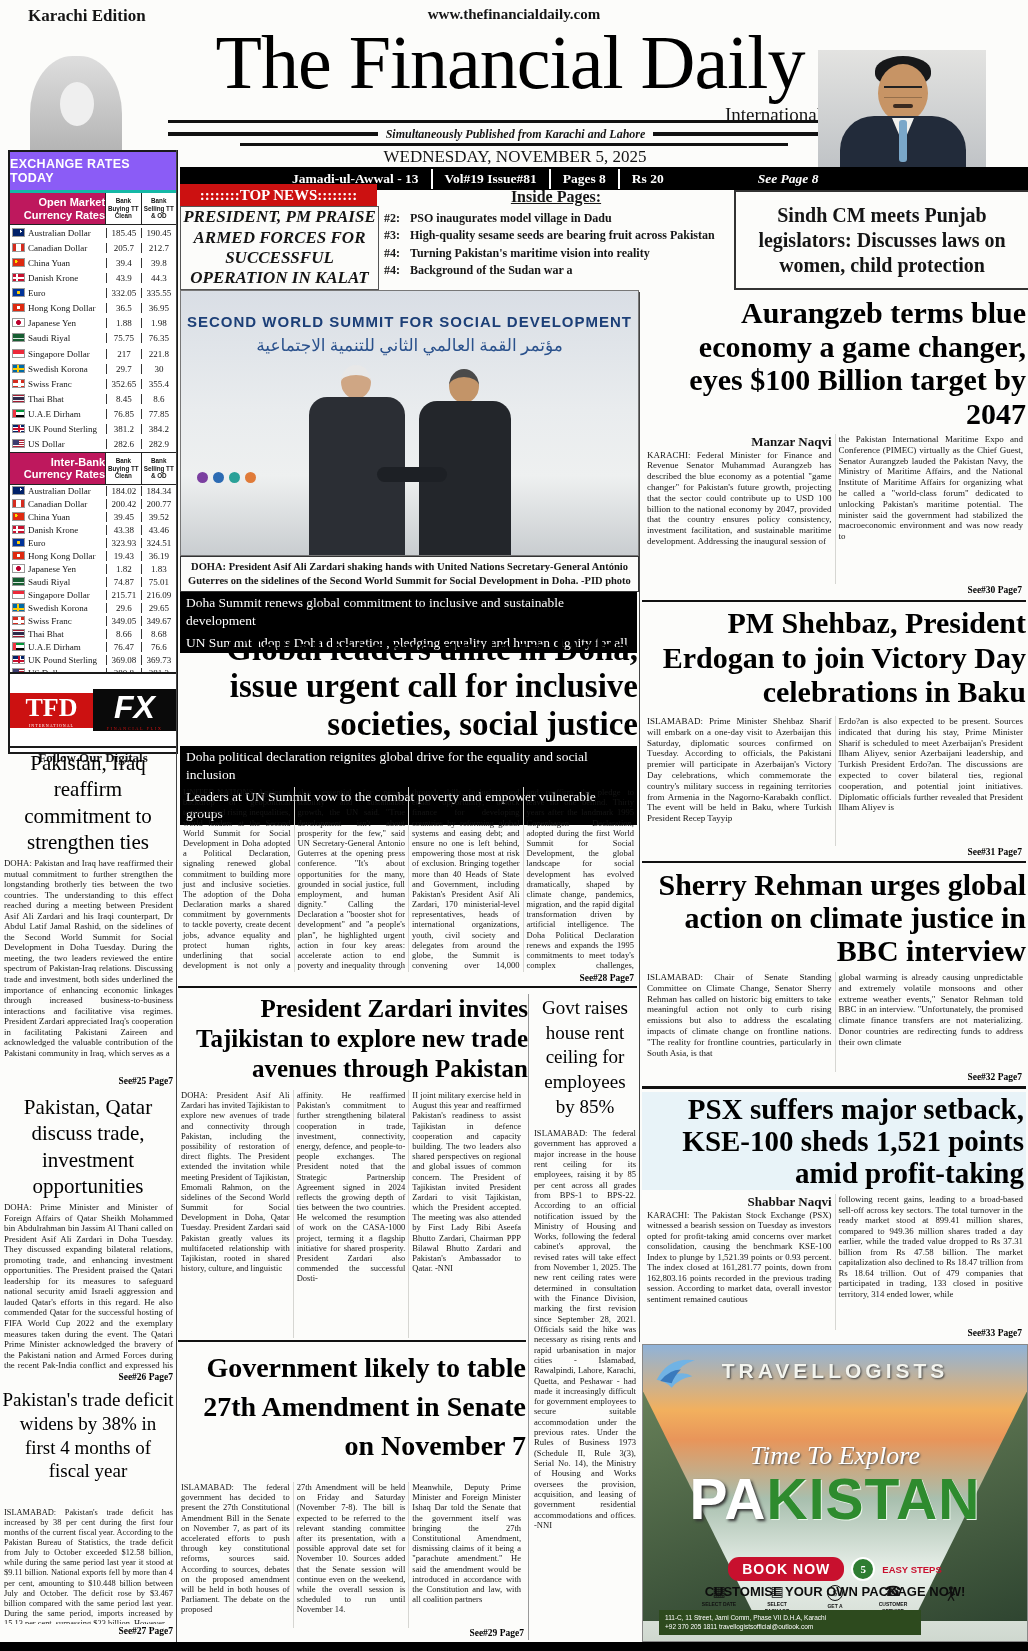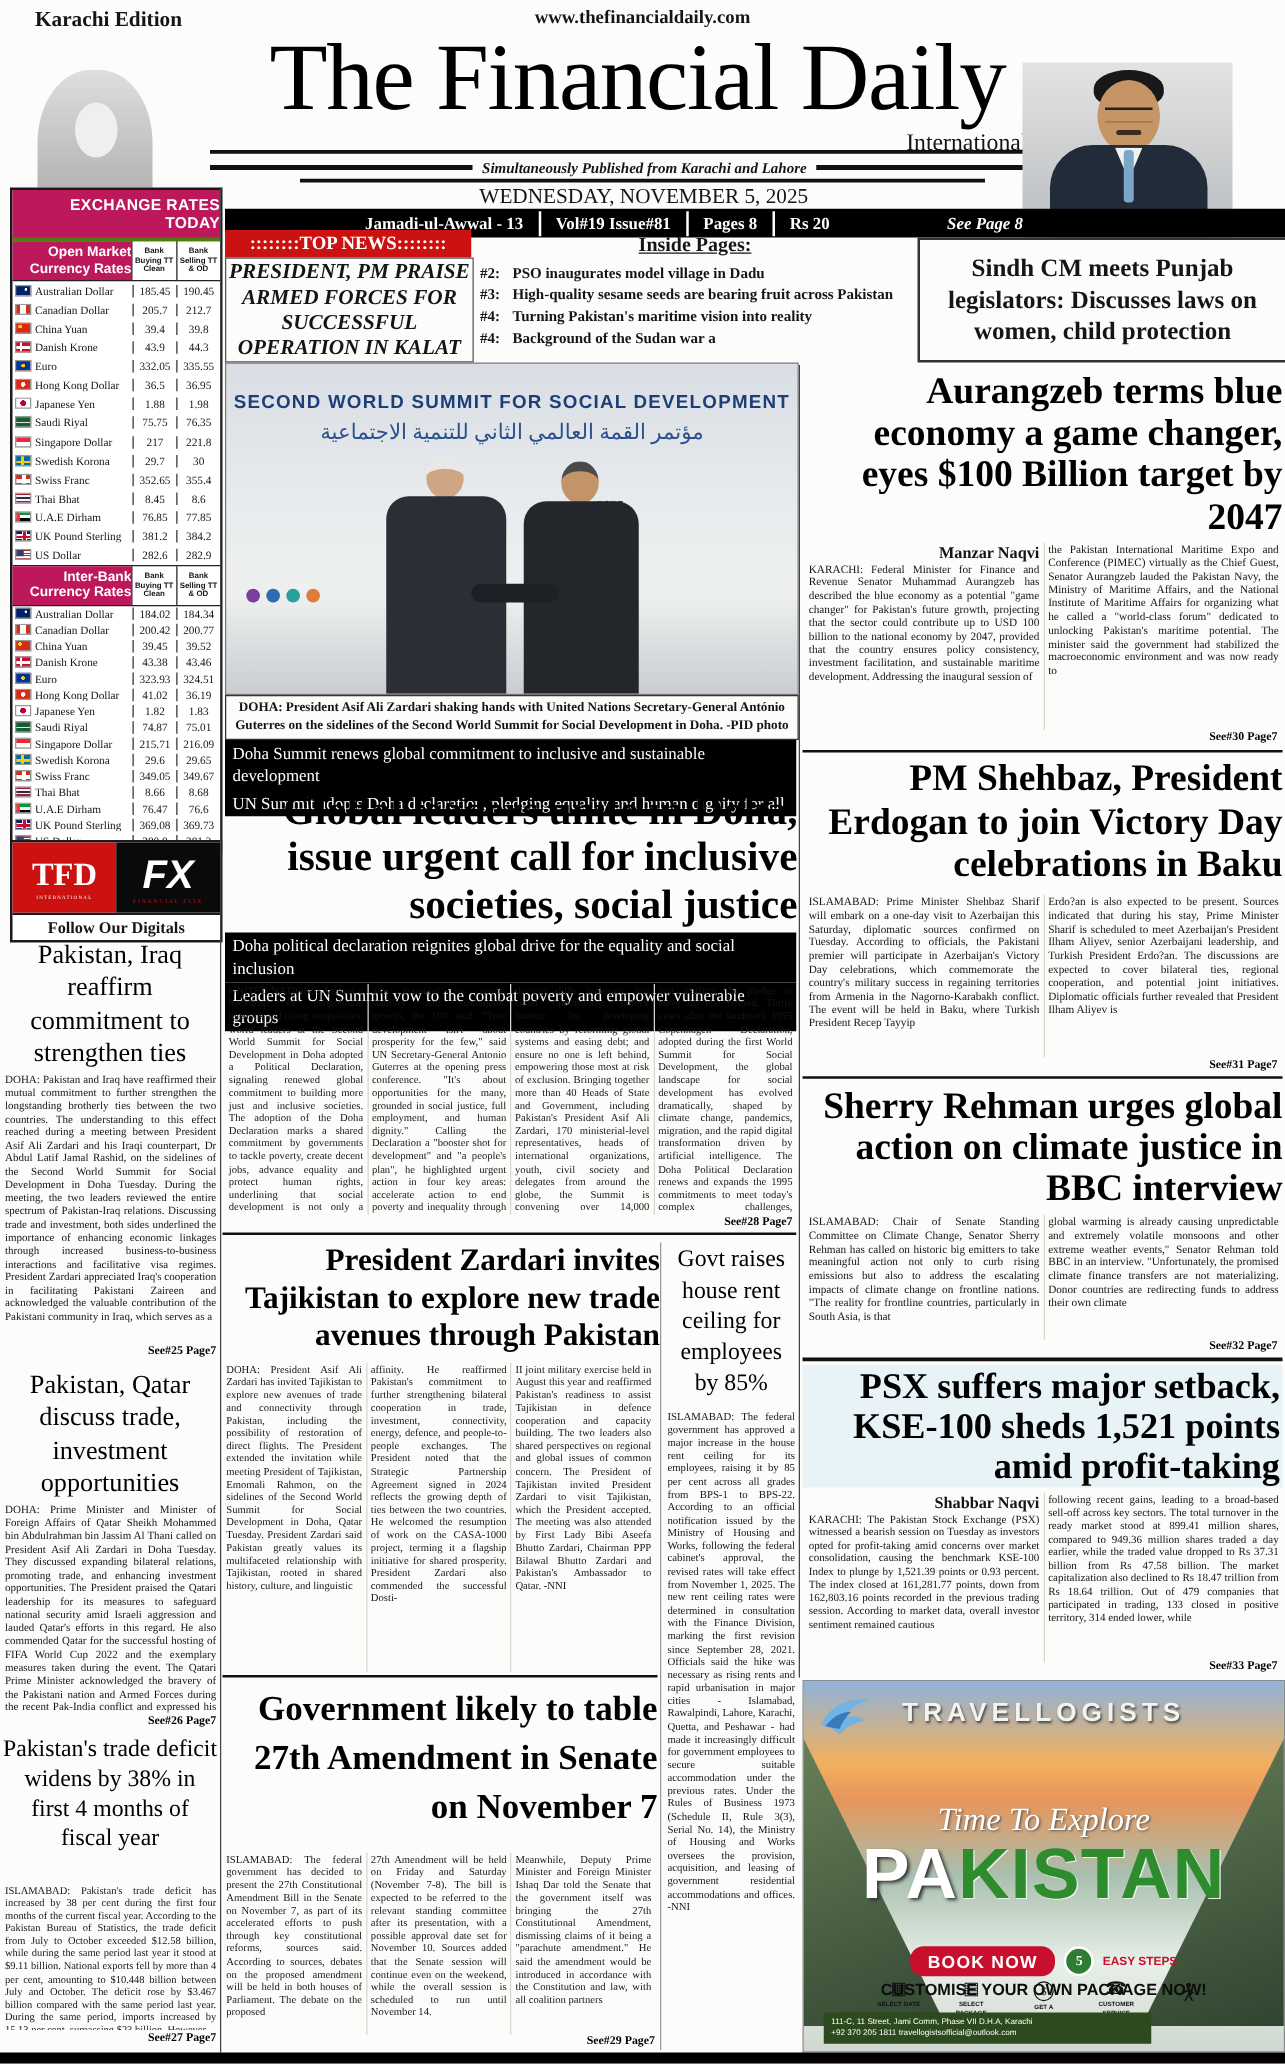--- a/index.html
+++ b/index.html
@@ -14,22 +14,22 @@
   .vrule{background:#444;width:1px;}
   .kicker{background:#000;color:#fff;padding:2px 6px;font-size:13.5px;line-height:1.32;}
   .jump{font-weight:bold;font-size:9.5px;text-align:right;color:#000;}
   .body-one{font-size:8.8px;line-height:1.2;text-align:justify;overflow:hidden;}
   .acols{display:flex;overflow:hidden;}
   .acol{flex:1 1 0;font-size:inherit;line-height:1.2;text-align:justify;overflow:hidden;padding:0 3px;}
   .acol + .acol{border-left:1px solid #d6d6d2;}
   .byline{text-align:right;font-weight:bold;font-size:13px;}
   
   .xwrap{border:2px solid #1a1a1a;background:#fff;font-family:"Liberation Sans",sans-serif;}
-  .xtitle{background:#be185d;color:#fff;font-weight:bold;font-size:12.5px;text-align:right;
-          padding:5px 0;border-bottom:3px solid #4d7c0f;letter-spacing:.3px;}
+  .xtitle{background:#8b5cf6;color:#fff;font-weight:bold;font-size:12.5px;text-align:left;
+          padding:5px 0;border-bottom:3px solid #14b8a6;letter-spacing:.3px;}
   .xhead{display:flex;border-bottom:1px solid #222;}
   .xhead .xh-red{width:58%;background:#be185d;color:#fff;font-weight:bold;font-size:11px;
           display:flex;align-items:center;justify-content:center;text-align:right;line-height:1.15;padding:3px 0;}
   .xhead .xh-col{width:21%;font-weight:bold;font-size:6.3px;text-align:center;display:flex;align-items:center;
           justify-content:center;border-left:1px solid #222;line-height:1.2;}
   .xrow{display:flex;align-items:center;font-family:"Liberation Serif",serif;font-size:9px;height:15.1px;}
   .xrow .cname{width:58%;white-space:nowrap;overflow:hidden;padding-left:2px;}
   .xrow .val{width:21%;text-align:center;border-left:1px solid #333;font-size:9px;}
   .xrow2 .xrow{height:13px;}
   .flag{display:inline-block;width:13px;height:9px;margin-right:3px;vertical-align:-1px;
@@ -259,21 +259,21 @@
           <span class="val">43.38</span>
           <span class="val">43.46</span>
         </div>
         <div class="xrow">
           <span class="cname"><i class="flag f-eur"></i>Euro</span>
           <span class="val">323.93</span>
           <span class="val">324.51</span>
         </div>
         <div class="xrow">
           <span class="cname"><i class="flag f-hkd"></i>Hong Kong Dollar</span>
-          <span class="val">41.02</span>
+          <span class="val">19.43</span>
           <span class="val">36.19</span>
         </div>
         <div class="xrow">
           <span class="cname"><i class="flag f-jpy"></i>Japanese Yen</span>
           <span class="val">1.82</span>
           <span class="val">1.83</span>
         </div>
         <div class="xrow">
           <span class="cname"><i class="flag f-sar"></i>Saudi Riyal</span>
           <span class="val">74.87</span>
@@ -311,21 +311,21 @@
         </div>
         <div class="xrow">
           <span class="cname"><i class="flag f-usd"></i>US Dollar</span>
           <span class="val">280.8</span>
           <span class="val">281.3</span>
         </div>
       </div>
   </div>
 
   <div class="abs tfdbox" style="left:8px;top:672px;width:166px;height:78px;">
-    <div style="display:flex;height:56px;">
+    <div style="display:flex;height:72px;align-items:center;">
       <div class="tfd-red" style="width:50%;">
         <div style="font-size:26px;font-weight:bold;font-family:'Liberation Serif',serif;">TFD</div>
         <div style="font-size:4px;letter-spacing:1px;">INTERNATIONAL</div>
       </div>
       <div class="fx-black" style="width:50%;">
         <div class="i b" style="font-size:32px;font-family:Liberation Sans, sans-serif;">FX</div>
         <div style="font-size:4.5px;color:#cc1111;letter-spacing:1.5px;">FINANCIAL FLIX</div>
       </div>
     </div>
     <div class="ctr b" style="font-size:13px;border-top:2px solid #1a1a1a;padding-top:2px;">Follow Our Digitals</div>

